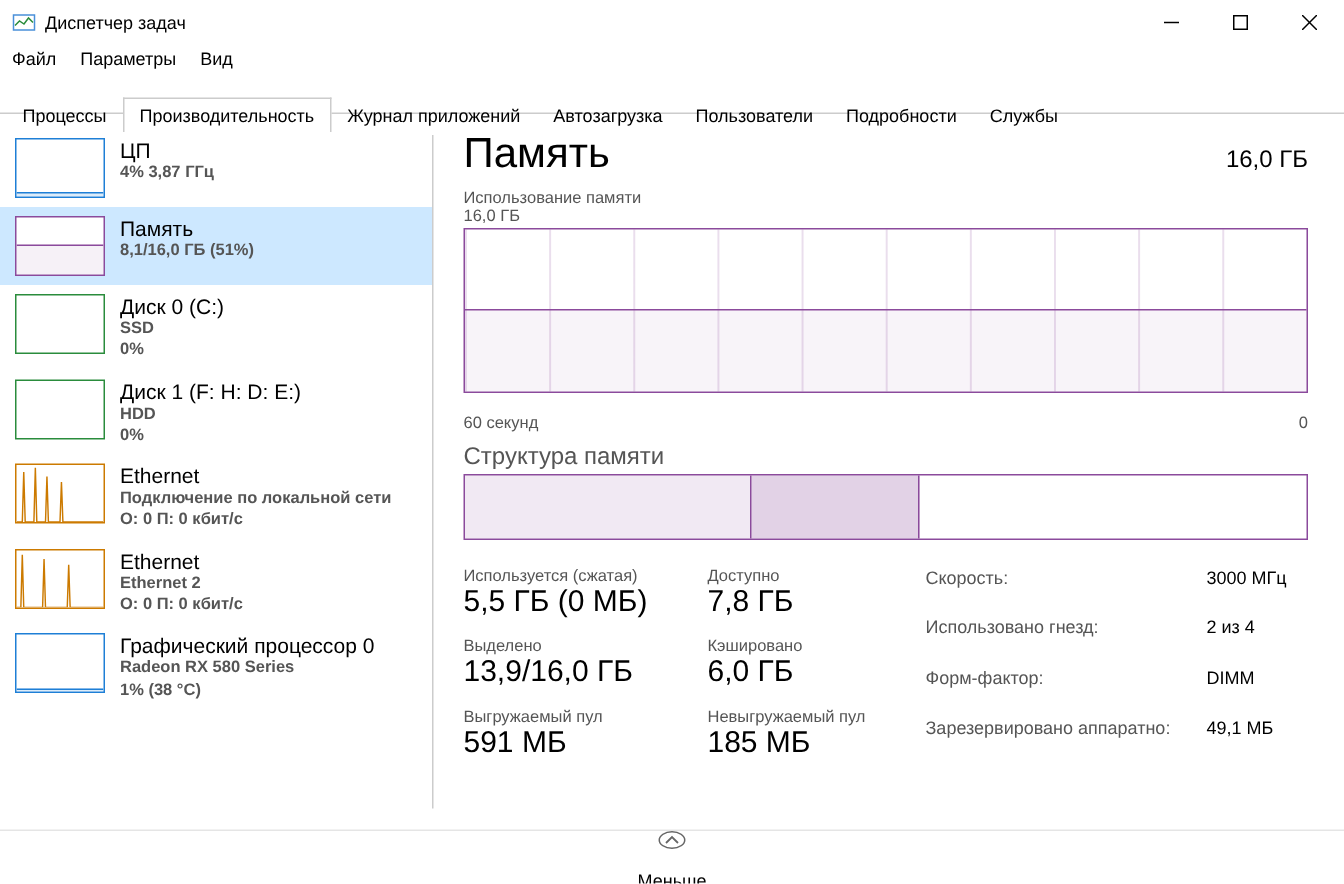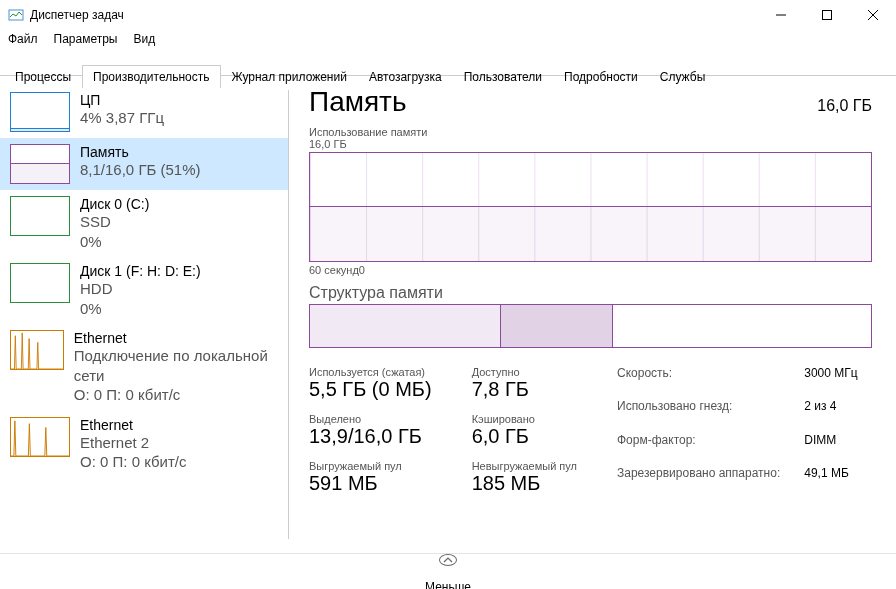--- a/index.html
+++ b/index.html
@@ -23,31 +23,31 @@
   .thumb.mem { border-color: #8b4a9c; }
   .thumb.mem::after { content:""; position:absolute; bottom:0; left:0; right:0; height:50%; background: rgba(139,74,156,0.08); border-top:1px solid #8b4a9c; }
   .thumb.cpu { border-color: #1e7fd6; }
   .thumb.cpu::after { content:""; position:absolute; bottom:0; left:0; right:0; height:6%; background: rgba(30,127,214,0.15); border-top:1px solid #1e7fd6; }
   .thumb.disk { border-color: #2a8c3c; }
   .thumb.eth { border-color: #cc7a00; }
   .thumb.gpu { border-color: #1e7fd6; }
   .thumb.gpu::after { content:""; position:absolute; bottom:0; left:0; right:0; height:4%; background: rgba(30,127,214,0.15); border-top:1px solid #1e7fd6; }
   .thumb svg { position:absolute; inset:0; width:100%; height:100%; }
   .side-text .t1 { font-size: 14px; }
-  .side-text .t2 { font-size: 15px; color: #555; line-height: 1.3; }
+  .side-text .t2 { font-size: 11px; color: #555; line-height: 1.3; font-weight: bold; }
   .divider { width: 1px; background: #ccc; margin: 14px 0; }
   .detail { flex: 1; padding: 10px 24px 10px 20px; overflow: hidden; }
   .d-head { display: flex; justify-content: space-between; align-items: baseline; }
   .d-title { font-size: 28px; font-weight: 400; }
   .d-cap { font-size: 16px; }
   .graph-label { display: flex; justify-content: space-between; font-size: 11px; color: #555; margin-top: 8px; flex-direction: column; }
   .graph { width: 100%; height: 110px; border: 1px solid #8b4a9c; margin-top: 2px; position: relative; background: #fff; }
   .graph-grid { position: absolute; inset: 0; background-image: linear-gradient(to right, rgba(139,74,156,0.18) 1px, transparent 1px); background-size: 10% 100%; }
   .graph-fill { position: absolute; bottom: 0; left: 0; right: 0; height: 51%; border-top: 1px solid #8b4a9c; background: rgba(139,74,156,0.06); }
-  .graph-x { display: flex; justify-content: flex-start; font-size: 11px; color: #555; margin-top: 2px; }
+  .graph-x { display: flex; justify-content: space-between; font-size: 11px; color: #555; margin-top: 14px; }
   .comp-label { font-size: 16px; color: #555; margin-top: 8px; }
   .comp { width: 100%; height: 44px; border: 1px solid #8b4a9c; margin-top: 2px; display: flex; }
   .comp-seg { height: 100%; }
   .comp-seg.inuse { background: rgba(139,74,156,0.12); border-right: 1px solid #8b4a9c; }
   .comp-seg.mod { background: rgba(139,74,156,0.25); border-right: 1px solid #8b4a9c; }
   .statgrid { display:flex; gap: 40px; margin-top: 18px; }
   .statcol { display: flex; flex-direction: column; gap: 12px; }
   .stat .lbl { font-size: 11px; color: #555; }
   .stat .val { font-size: 20px; }
   .kv { display: grid; grid-template-columns: auto auto; column-gap: 24px; row-gap: 4px; font-size: 12px; }
@@ -155,20 +155,28 @@
           <svg viewBox="0 0 60 40" preserveAspectRatio="none">
             <polyline points="0,40 3,40 4,3 5,40 18,40 19,6 20,40 35,40 36,10 37,40 60,40" fill="none" stroke="#cc7a00" stroke-width="1"></polyline>
           </svg>
         </div>
       <div class="side-text">
         <div class="t1">Ethernet</div>
         <div class="t2">Ethernet 2</div>
         <div class="t2">О: 0 П: 0 кбит/с</div>
       </div>
     </div>
+    <div class="side-item">
+      <div class="thumb gpu"></div>
+      <div class="side-text">
+        <div class="t1">Графический процессор 0</div>
+        <div class="t2">Radeon RX 580 Series</div>
+        <div class="t2">1% (38 °C)</div>
+      </div>
+    </div>
   </div>
 
   <div class="divider"></div>
 
   <div class="detail">
     <div class="d-head">
       <div class="d-title">Память</div>
       <div class="d-cap">16,0 ГБ</div>
     </div>
     <div class="graph-label">

